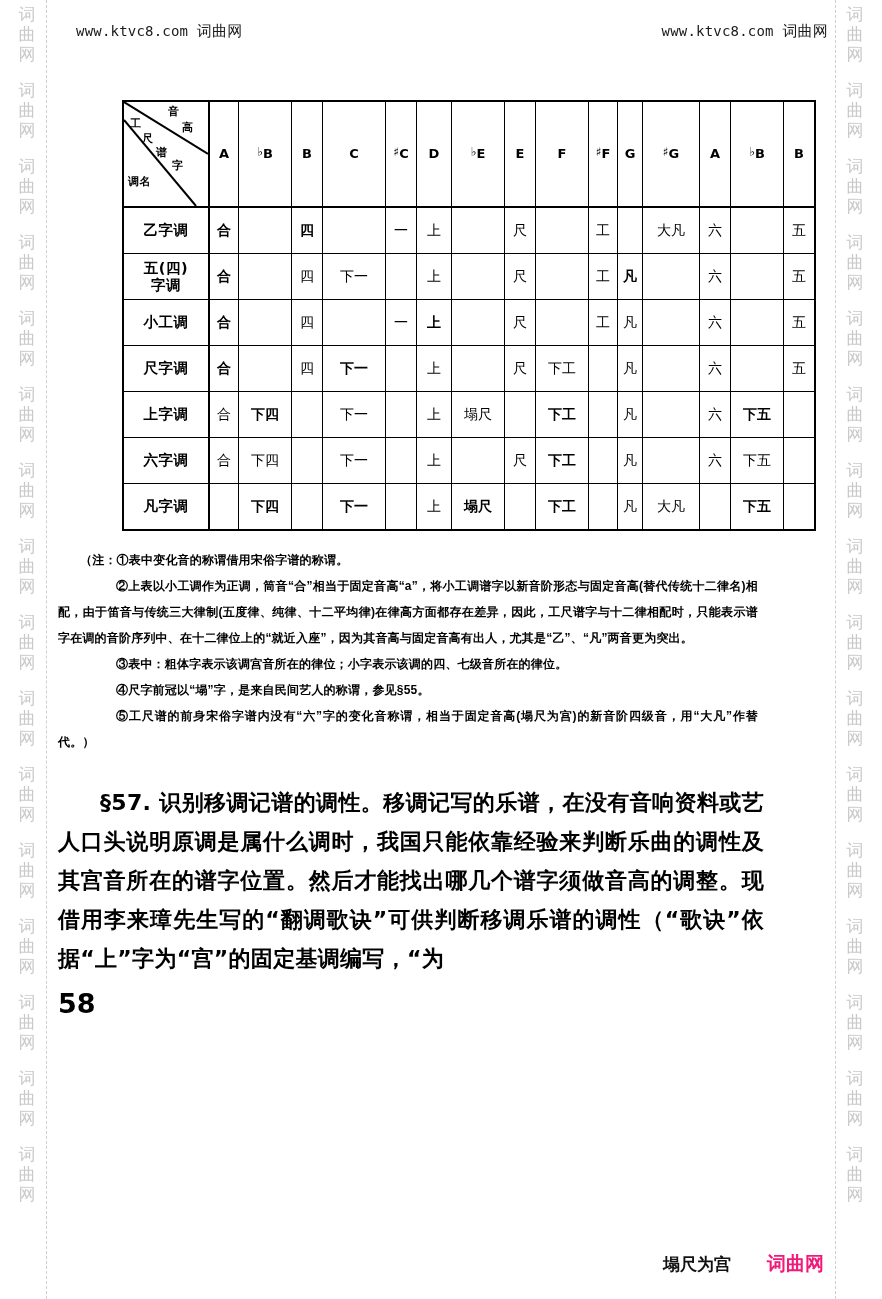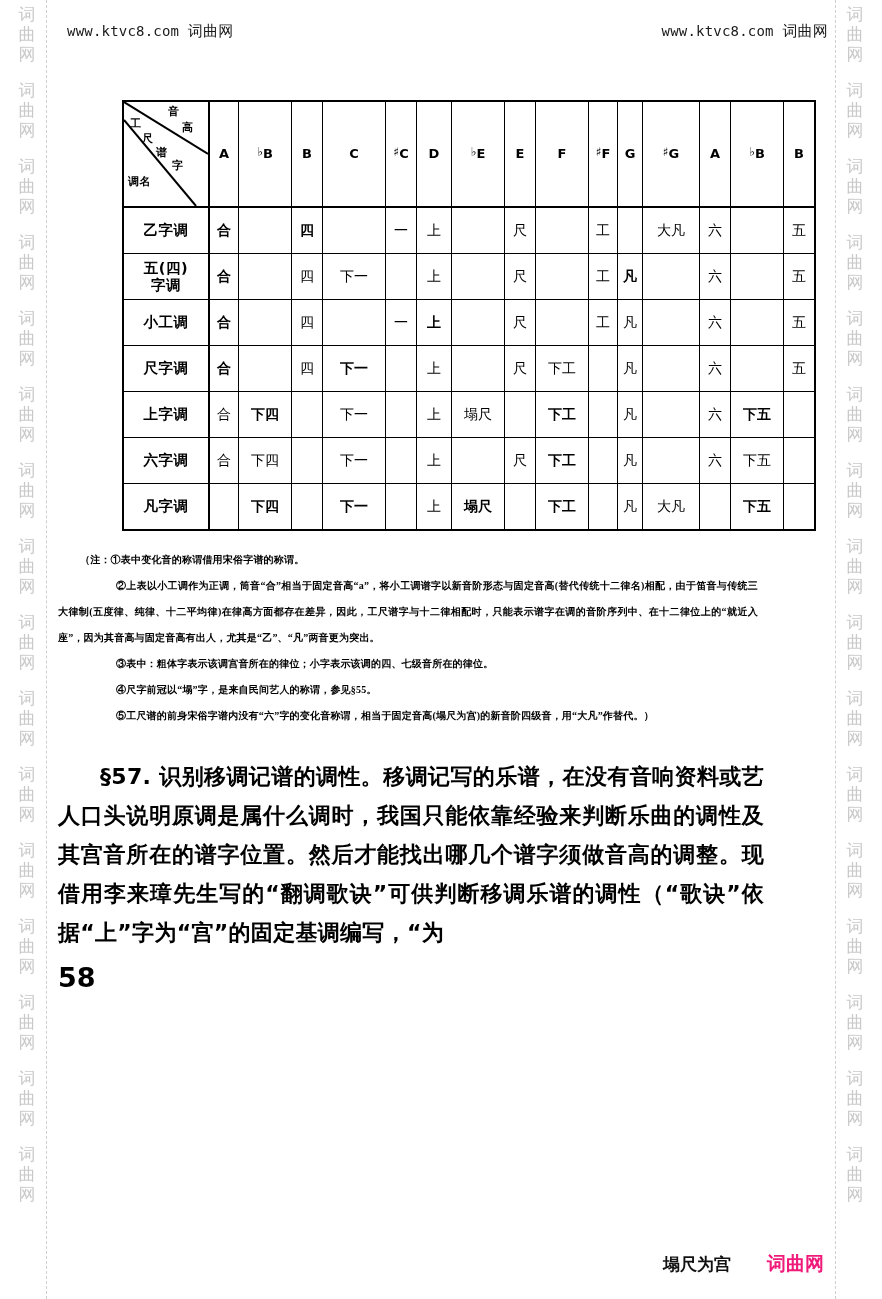--- a/index.html
+++ b/index.html
@@ -20,21 +20,21 @@
     font-family:"DejaVu Sans","Liberation Sans",sans-serif;
     user-select:none;
   }
   .wm-rail.left{left:8px;border-right:1px dashed #cfcfcf;}
   .wm-rail.right{right:8px;border-left:1px dashed #cfcfcf;}
   .wm-block{margin-bottom:16px;text-align:center;}
   .wm-block span{display:block;}
 
   
   .top-head{
-    position:absolute;left:7px;right:0;top:22px;height:22px;
+    position:absolute;left:16px;right:0;top:22px;height:22px;
   }
   .top-head .hl{
     position:absolute;left:60px;top:0;
     font-family:"DejaVu Sans Mono","Liberation Mono",monospace;
     font-size:14px;color:#1a1a1a;letter-spacing:.2px;
   }
   .top-head .hr{
     position:absolute;right:54px;top:0;
     font-family:"DejaVu Sans Mono","Liberation Mono",monospace;
     font-size:14px;color:#1a1a1a;letter-spacing:.2px;
@@ -91,22 +91,22 @@
   .lbl-chi{left:18px;top:31px;}
   .lbl-pu{left:32px;top:45px;}
   .lbl-zi{left:48px;top:58px;}
   .lbl-diaoming{left:4px;top:74px;font-size:11px;}
 
   .acc{font-size:12px;vertical-align:top;position:relative;top:-1px;}
 
   
   .notes{
     margin-top:16px;
-    font-family:Liberation Serif, serif;
-    font-size:10px;
+    font-family:Liberation Sans, sans-serif;
+    font-size:12px;
     font-weight:bold;
     color:#000;
     line-height:26px;
     letter-spacing:.2px;
     width:700px;
   }
   .notes p{margin:0;text-align:justify;text-justify:inter-ideograph;}
   .notes p.ind1{text-indent:22px;}
   .notes p.ind2{text-indent:58px;}
 

